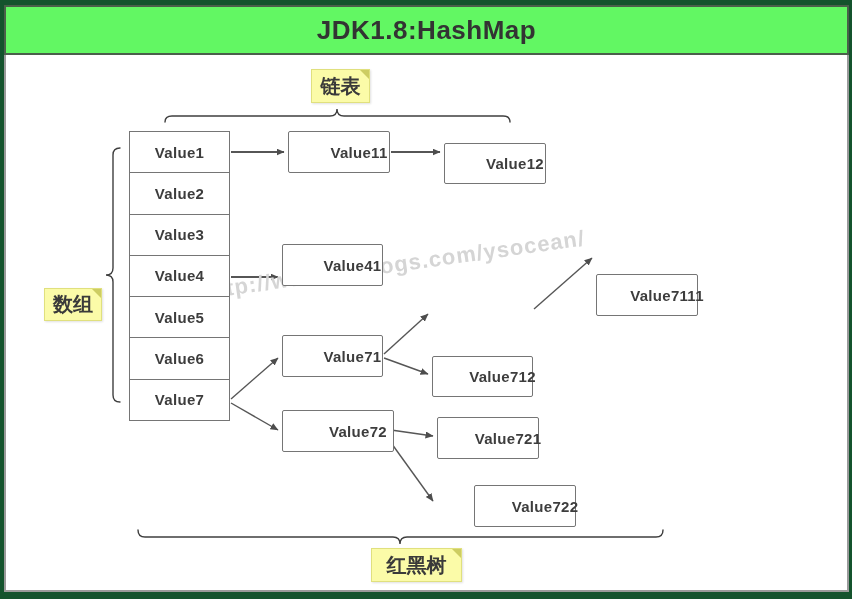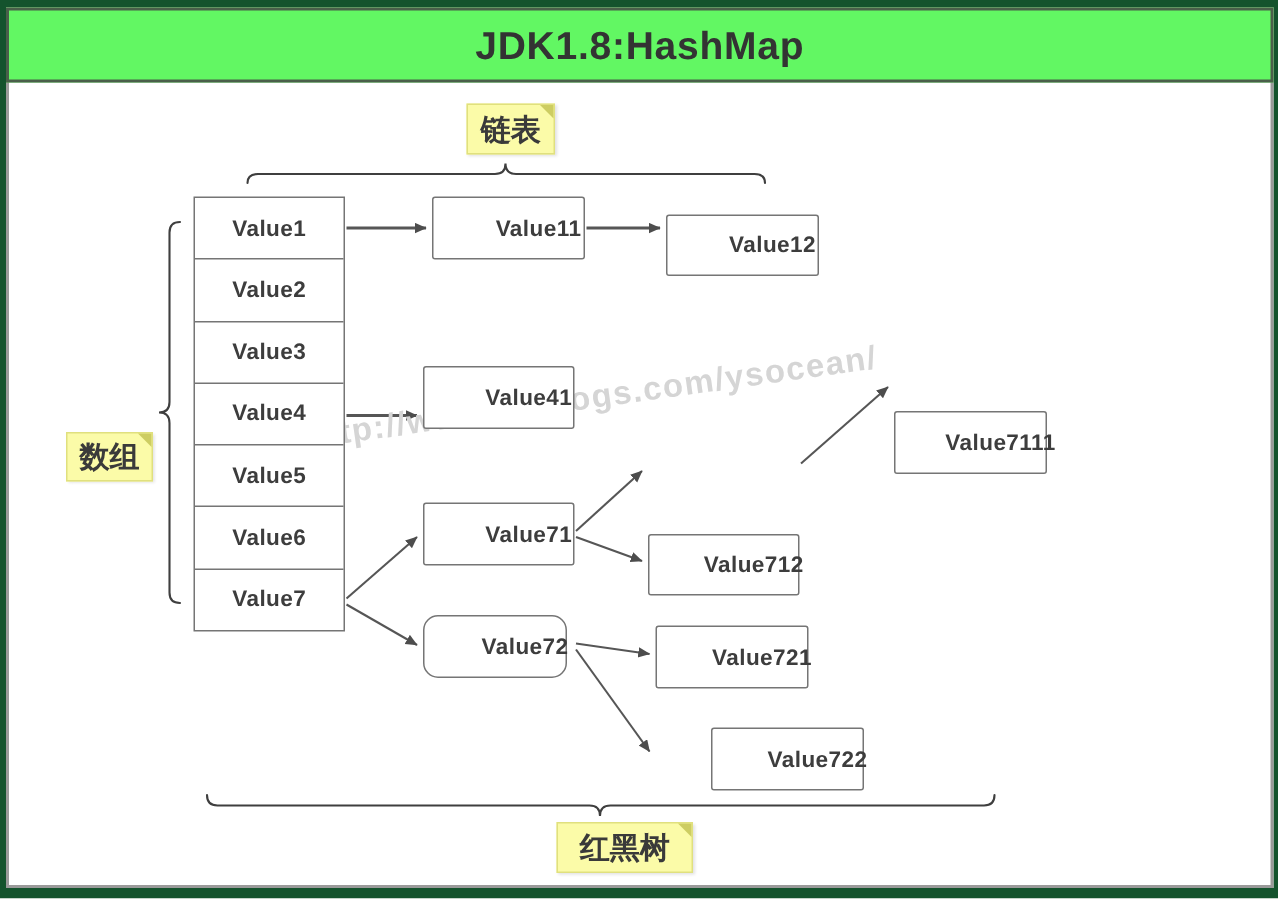--- a/index.html
+++ b/index.html
@@ -93,21 +93,21 @@
     <div class="array-cell">Value6</div>
     <div class="array-cell">Value7</div>
   </div>
 
   <div class="node" style="left:288px; top:131px; width:102px; height:42px;">Value11</div>
   <div class="node" style="left:444px; top:131px; width:102px; height:41px;margin-top:12px;">Value12</div>
   <div class="node" style="left:282px; top:244px; width:101px; height:42px;">Value41</div>
   <div class="node" style="left:282px; top:335px; width:101px; height:42px;">Value71</div>
   <div class="node" style="left:432px; top:356px; width:101px; height:41px;">Value712</div>
   <div class="node" style="left:596px; top:234px; width:102px; height:42px;margin-top:40px;">Value7111</div>
-  <div class="node" style="left:282px; top:410px; width:96px; height:42px;border-radius:10px;">Value72</div>
+  <div class="node" style="left:282px; top:410px; width:112px; height:42px;">Value72</div>
   <div class="node" style="left:437px; top:417px; width:102px; height:42px;">Value721</div>
   <div class="node" style="left:437px; top:485px; width:102px; height:42px;margin-left:37px;">Value722</div>
 
   <div class="note" style="left:311px; top:69px; width:59px; height:34px;">
     <span class="fold"></span>
     <span>链表</span>
   </div>
 
   <div class="note" style="left:15px; top:288px; width:58px; height:33px;margin-left:29px;">
     <span class="fold"></span>

